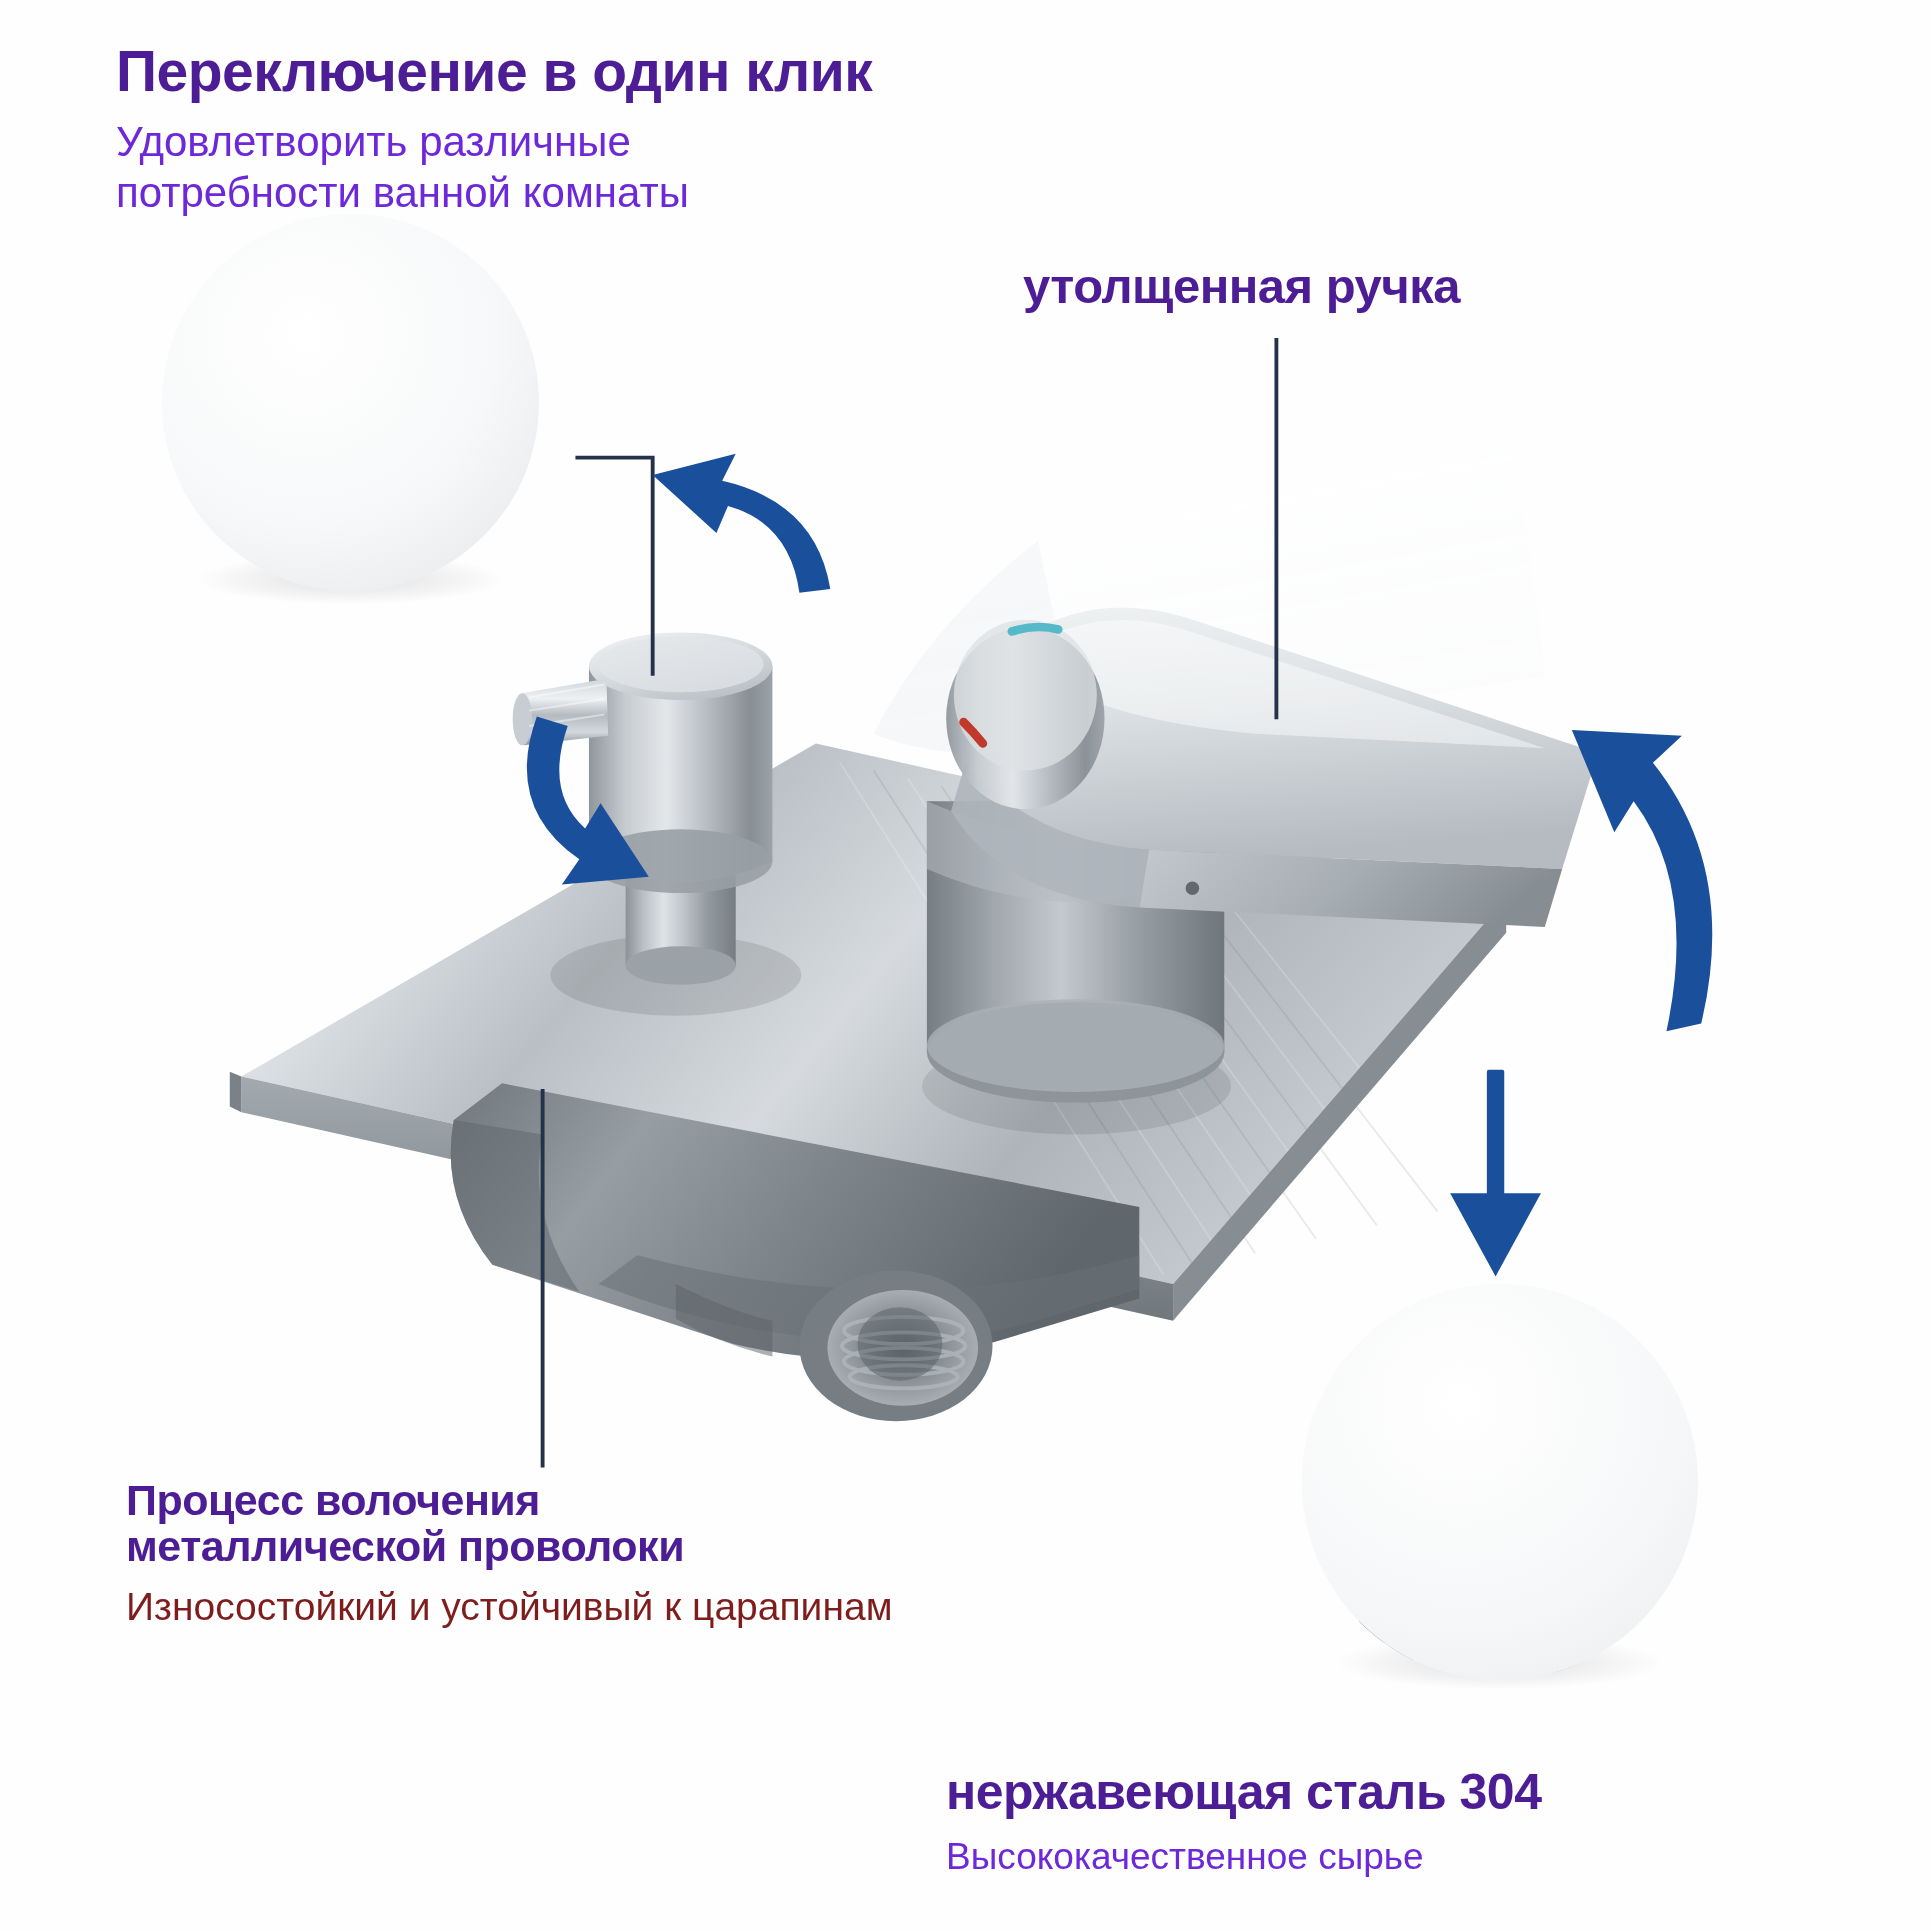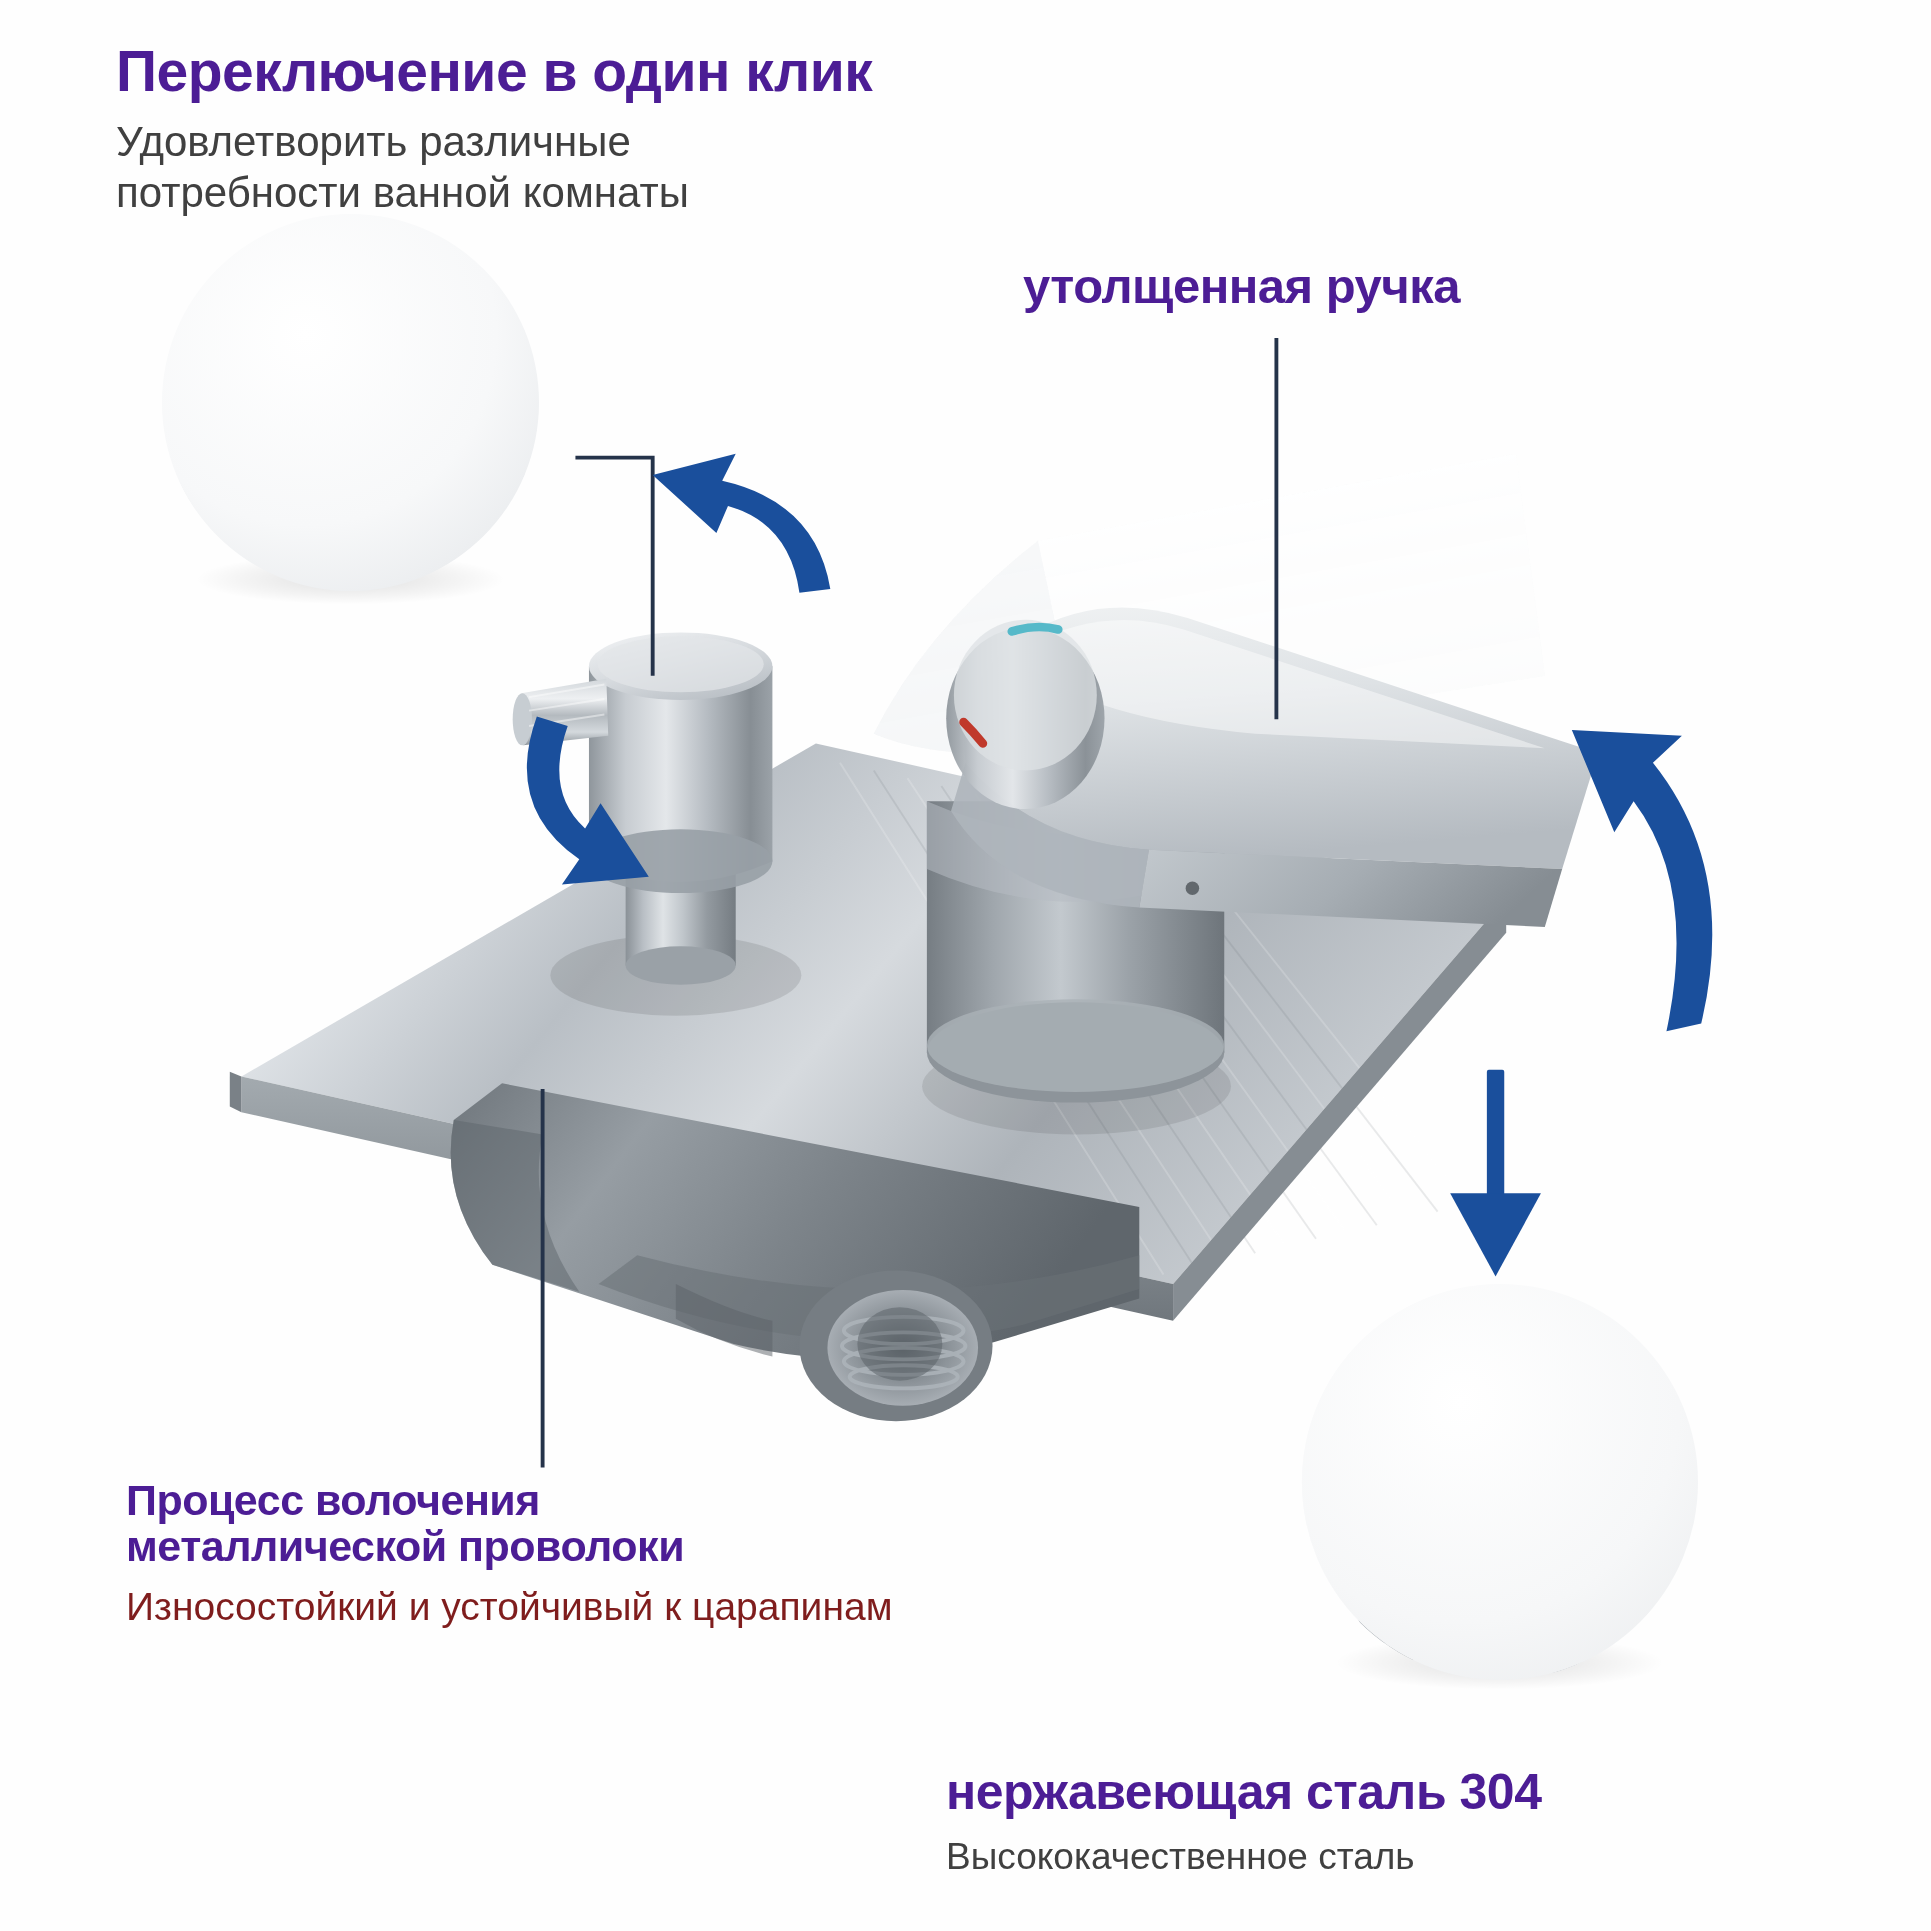--- a/index.html
+++ b/index.html
@@ -22,21 +22,21 @@
   .callout { position: absolute; }
   .headline {
     color: #4c1d95;
     font-weight: 700;
     letter-spacing: -0.5px;
     line-height: 1.08;
     white-space: pre-line;
     margin: 0;
   }
   .subline {
-    color: #404040;
+    color: #6d28d9;
     font-weight: 400;
     line-height: 1.22;
     white-space: pre-line;
     margin: 0;
   }
 
   #cal-switch      { left: 116px;  top: 41px;   width: 869px; }
   #cal-switch .headline { font-size: 57px; }
   #cal-switch .subline  { font-size: 42px; margin-top: 13.5px; }
 
@@ -389,17 +389,17 @@
   </div>
 
   <div class="callout" id="cal-wire">
     <p class="headline">Процесс волочения
 металлической проволоки</p>
     <p class="subline">Износостойкий и устойчивый к царапинам</p>
   </div>
 
   <div class="callout" id="cal-steel">
     <p class="headline">нержавеющая сталь 304</p>
-    <p class="subline">Высококачественное сталь</p>
+    <p class="subline">Высококачественное сырье</p>
   </div>
 
 </div>
 
 
 </body></html>

